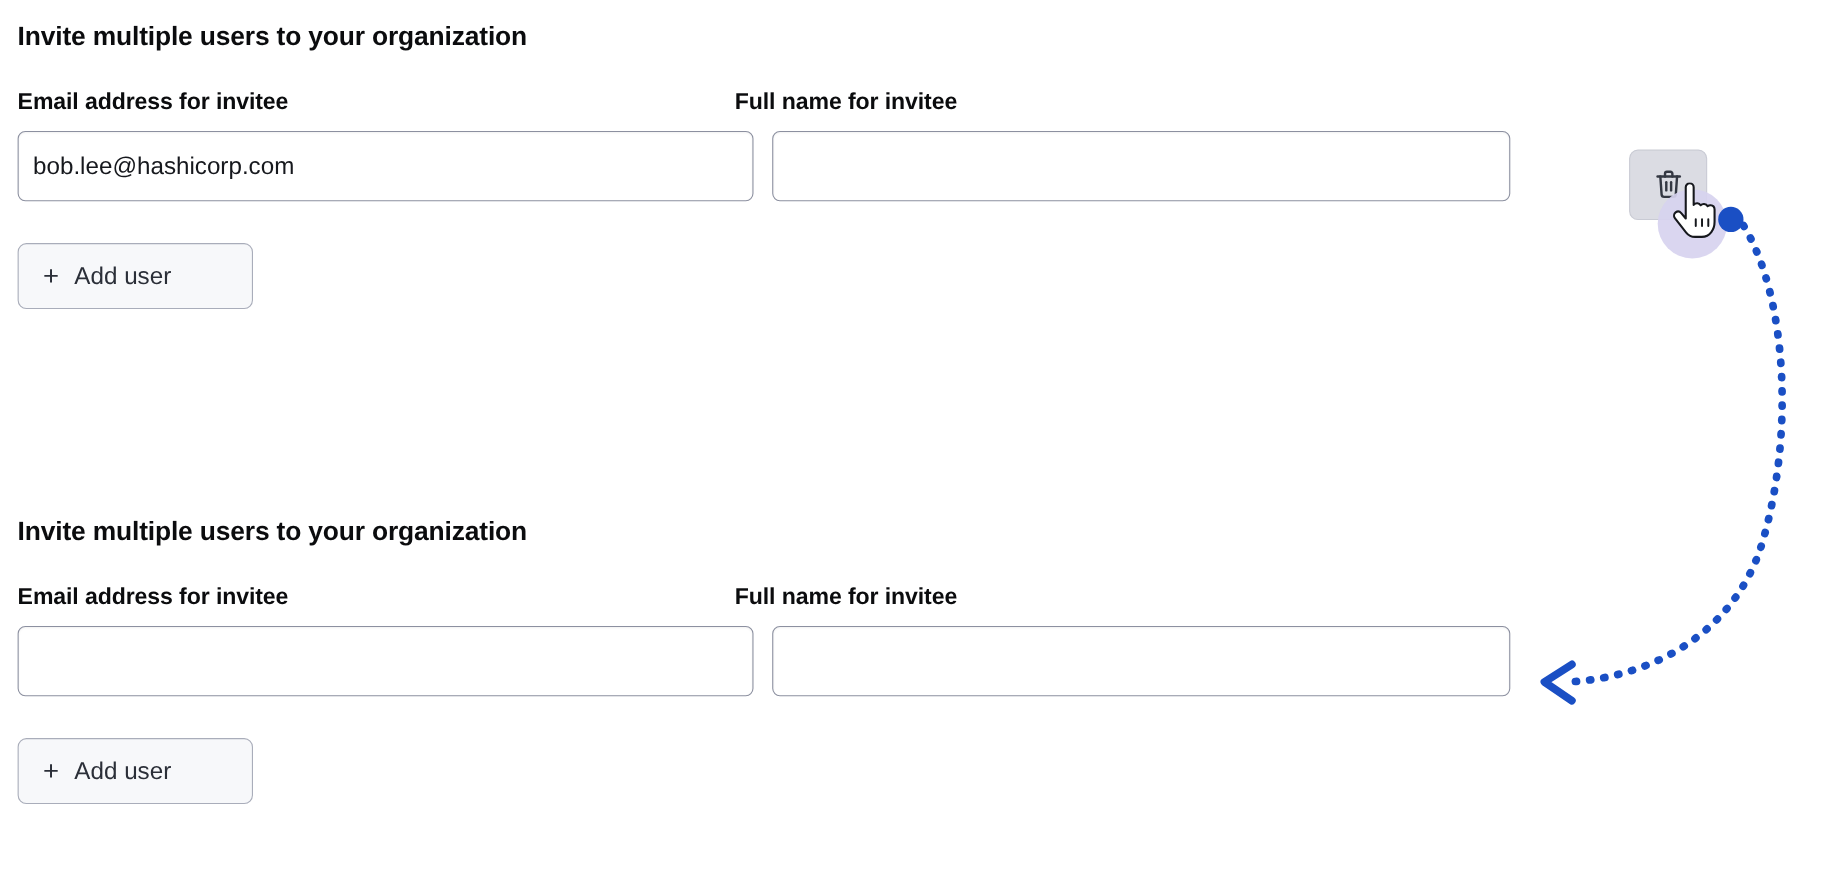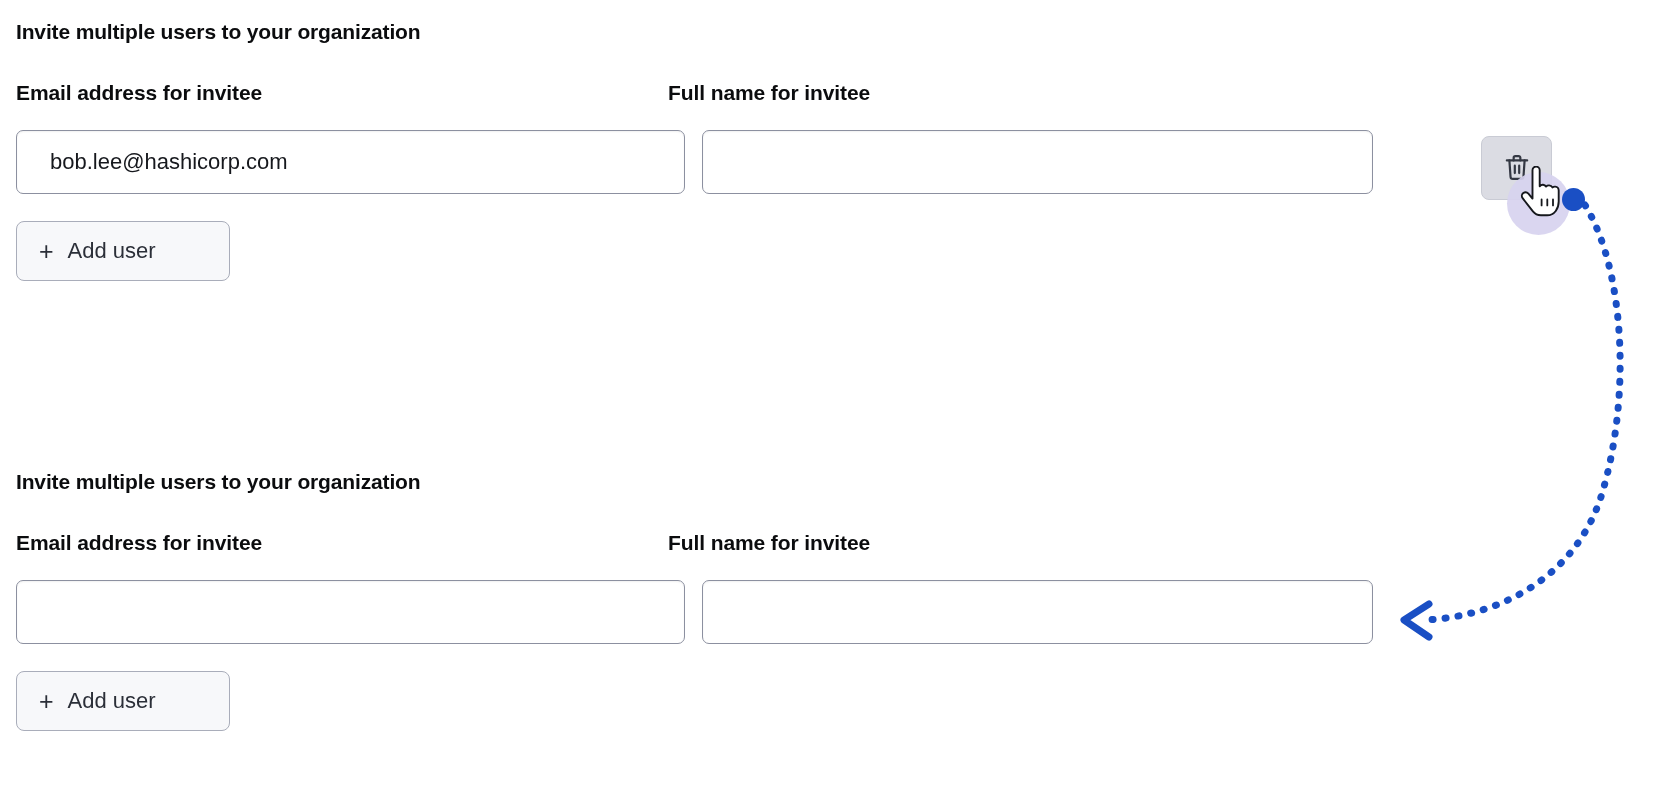--- a/index.html
+++ b/index.html
@@ -19,50 +19,50 @@
   }
 
   .form-block { position: absolute; left: 0; width: 1672px; }
   #block-top    { top: 0px; }
   #block-bottom { top: 450px; }
 
   .section-heading {
     position: absolute;
     left: 16px;
     top: 20px;
-    font-size: 21px;
+    font-size: 24px;
     font-weight: bold;
     letter-spacing: -0.15px;
     color: #0b0c0e;
     white-space: nowrap;
   }
 
   .field-label {
     position: absolute;
     top: 81px;
     font-size: 21px;
     font-weight: bold;
     letter-spacing: -0.1px;
     color: #0b0c0e;
     white-space: nowrap;
   }
   .label-email { left: 16px; }
   .label-name  { left: 668px; }
 
   .text-input {
     position: absolute;
-    top: 130px;
+    top: 119px;
     height: 64px;
     background: #ffffff;
     border: 1.6px solid #8c90a0;
     border-radius: 7px;
     font-family: "Liberation Sans", sans-serif;
     font-size: 22px;
     color: #16181d;
-    padding: 0 33px;
+    padding: 0 13px;
     outline: none;
     box-shadow: inset 0 1px 2px rgba(16,18,24,0.06);
   }
   .input-email { left: 16px;  width: 669px; }
   .input-name  { left: 702px; width: 671px; }
 
   .icon-button {
     position: absolute;
     left: 1481px;
     top: 136px;

